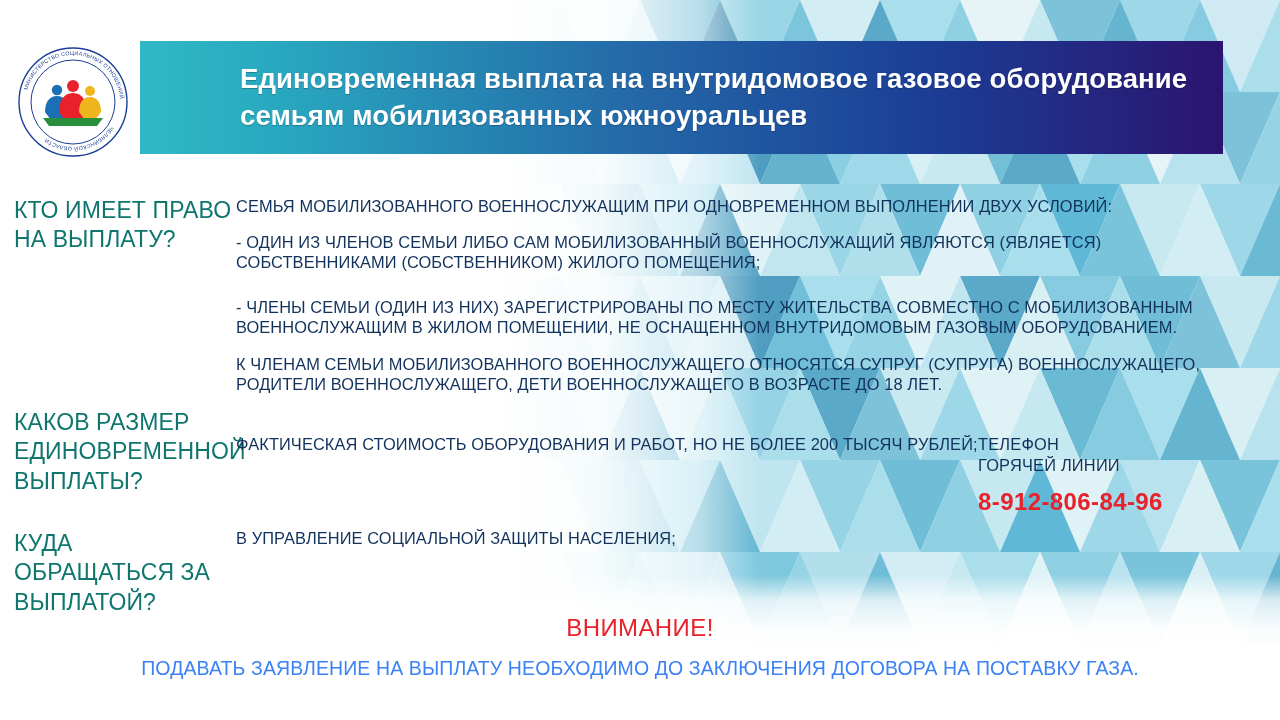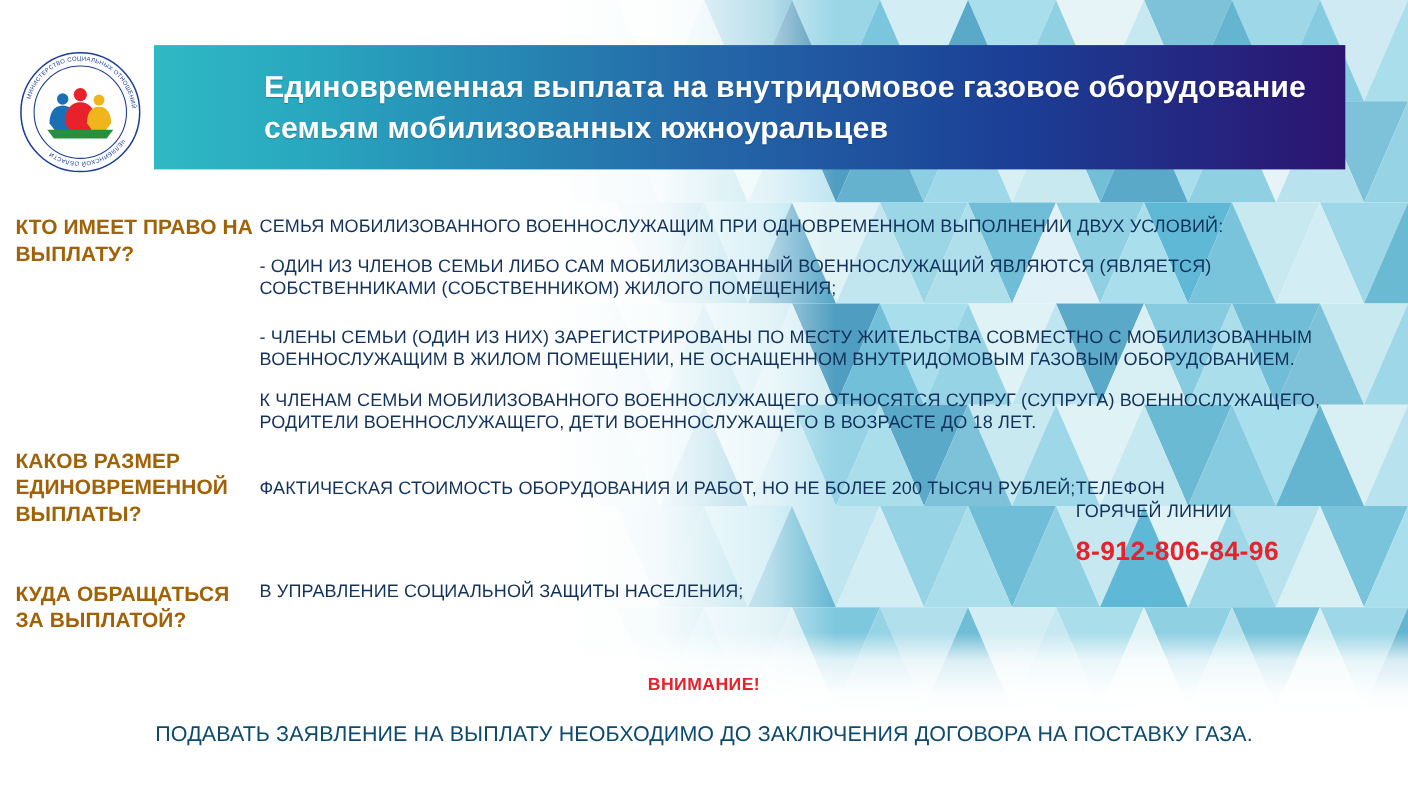--- a/index.html
+++ b/index.html
@@ -88,23 +88,23 @@
     position: absolute;
     left: 17px;
     top: 46px;
     width: 112px;
     height: 112px;
   }
 
   
   .q-label {
     position: absolute;
-    color: #a16207;
-    font-size: 19px;
-    font-weight: bold;
+    color: #0f766e;
+    font-size: 23px;
+    font-weight: normal;
     line-height: 1.28;
     letter-spacing: 0.1px;
     width: 222px;
   }
   #q1 { left: 14px; top: 196px; }
   #q2 { left: 14px; top: 408px; }
   #q3 { left: 14px; top: 529px; }
 
   
   .para {
@@ -144,31 +144,31 @@
   }
 
   
   .attention {
     position: absolute;
     left: 0;
     top: 614px;
     width: 1280px;
     text-align: center;
     color: #e8212b;
-    font-size: 16px;
-    font-weight: bold;
+    font-size: 24px;
+    font-weight: normal;
     letter-spacing: 0.4px;
   }
   .footer-note {
     position: absolute;
     left: 0;
     top: 657px;
     width: 1280px;
     text-align: center;
-    color: #0c4a6e;
+    color: #3b82f6;
     font-size: 19.5px;
     letter-spacing: 0.1px;
   }
 </style>
 </head>
 <body>
 
 <svg id="bg" viewBox="0 0 1280 720" preserveAspectRatio="none">
   <defs>
     <pattern id="tri" width="160" height="92" patternUnits="userSpaceOnUse">

